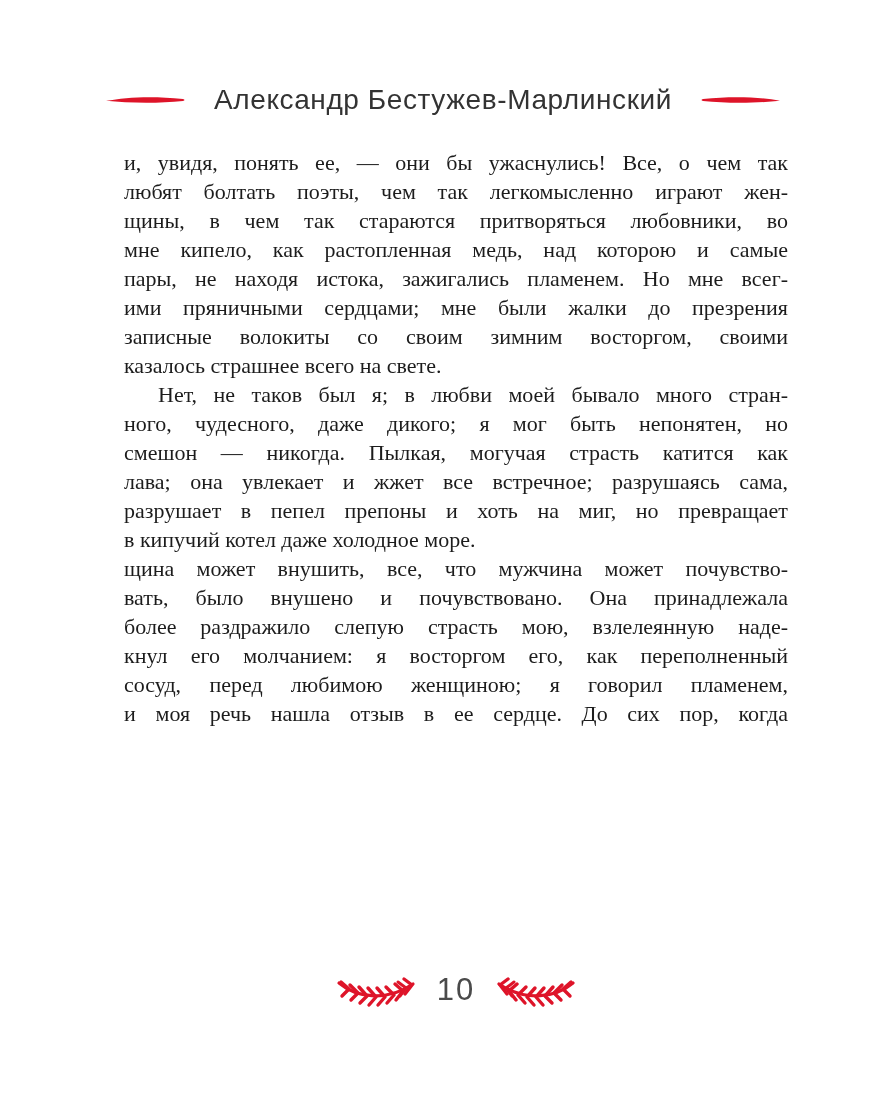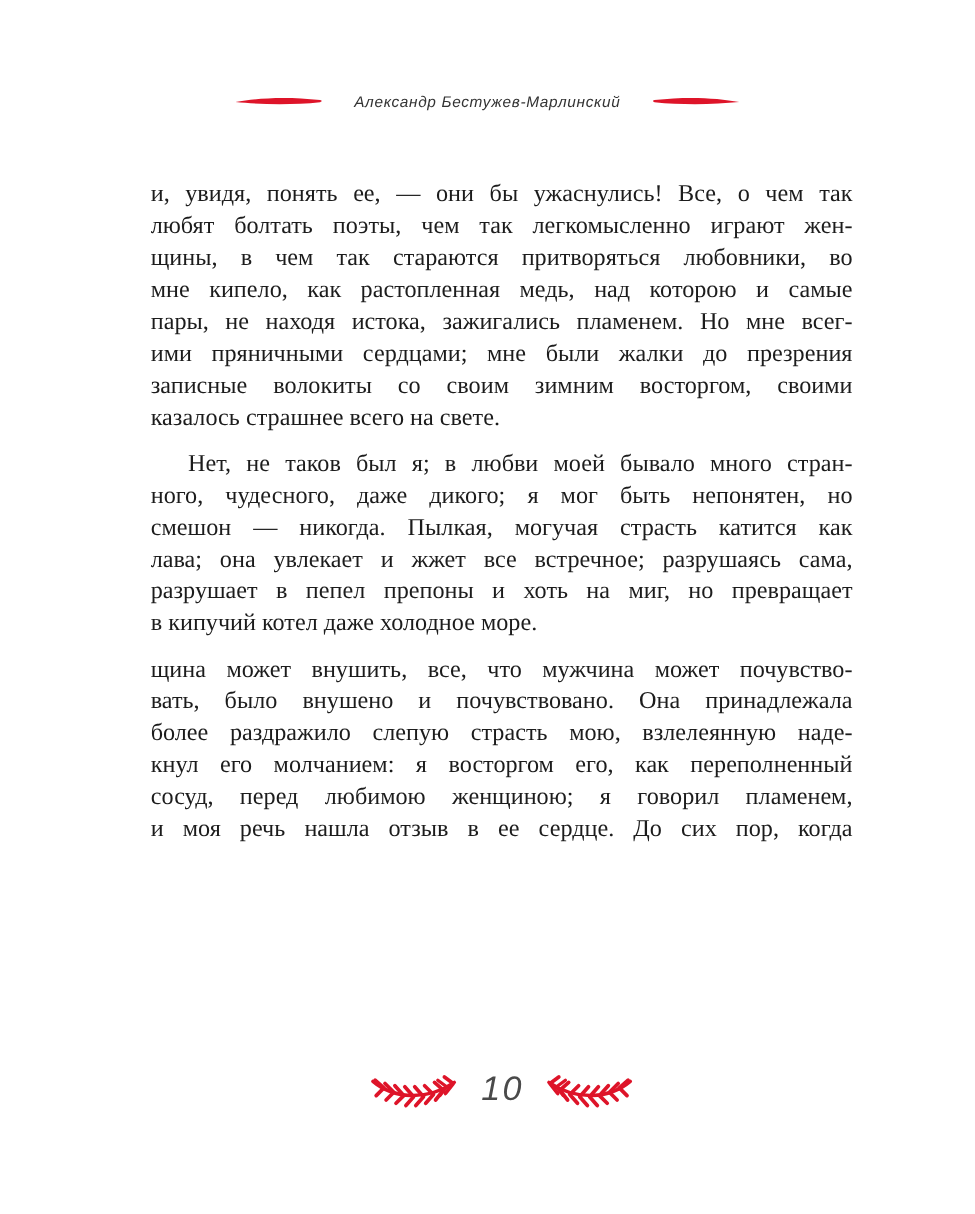--- a/index.html
+++ b/index.html
@@ -18,56 +18,55 @@
   }
   .page{position:absolute;inset:0;background:#ffffff;}
 
   
   .header{
     position:absolute;top:84px;left:0;width:886px;
     display:flex;align-items:center;justify-content:center;gap:28px;
   }
   .header-title{
     font-family:"Liberation Sans", sans-serif;
-    font-size:14px;letter-spacing:0.6px;
+    font-size:28px;letter-spacing:0.6px;
     color:var(--header-text);
     white-space:nowrap;
-    font-style:italic;
   }
   .dash{width:80px;height:12px;color:var(--accent-red);flex:0 0 auto;}
   .dash svg{display:block;width:80px;height:12px;}
   .dash.right svg{transform:scaleX(-1);}
 
   
   .body-text{
     position:absolute;top:148px;left:124px;width:664px;
     font-size:22px;line-height:29px;color:var(--body-text);
   }
-  .paragraph{margin:13px;}
+  .paragraph{margin:0;}
   .line{
     text-align:justify;
     text-align-last:justify;
     white-space:normal;
   }
   .line.last{text-align-last:left;}
   .line.indent{text-indent:34px;}
 
   
   .footer{
     position:absolute;top:970px;left:124px;width:664px;
     display:flex;align-items:center;justify-content:center;gap:20px;
   }
   .branch{width:80px;height:40px;color:var(--accent-red);flex:0 0 auto;}
   .branch svg{display:block;width:80px;height:40px;}
   .branch.right svg{transform:scaleX(-1);}
   .page-number{
     font-family:"Liberation Sans", sans-serif;
     font-size:31px;letter-spacing:2px;
     color:var(--page-number);
-    min-width:40px;text-align:right;font-style:italic;
+    min-width:40px;text-align:center;
   }
 </style>
 </head>
 <body>
 
 <div class="page">
 
   <div class="header">
     <span class="dash left">
       <svg viewBox="0 0 80 12" aria-hidden="true">

